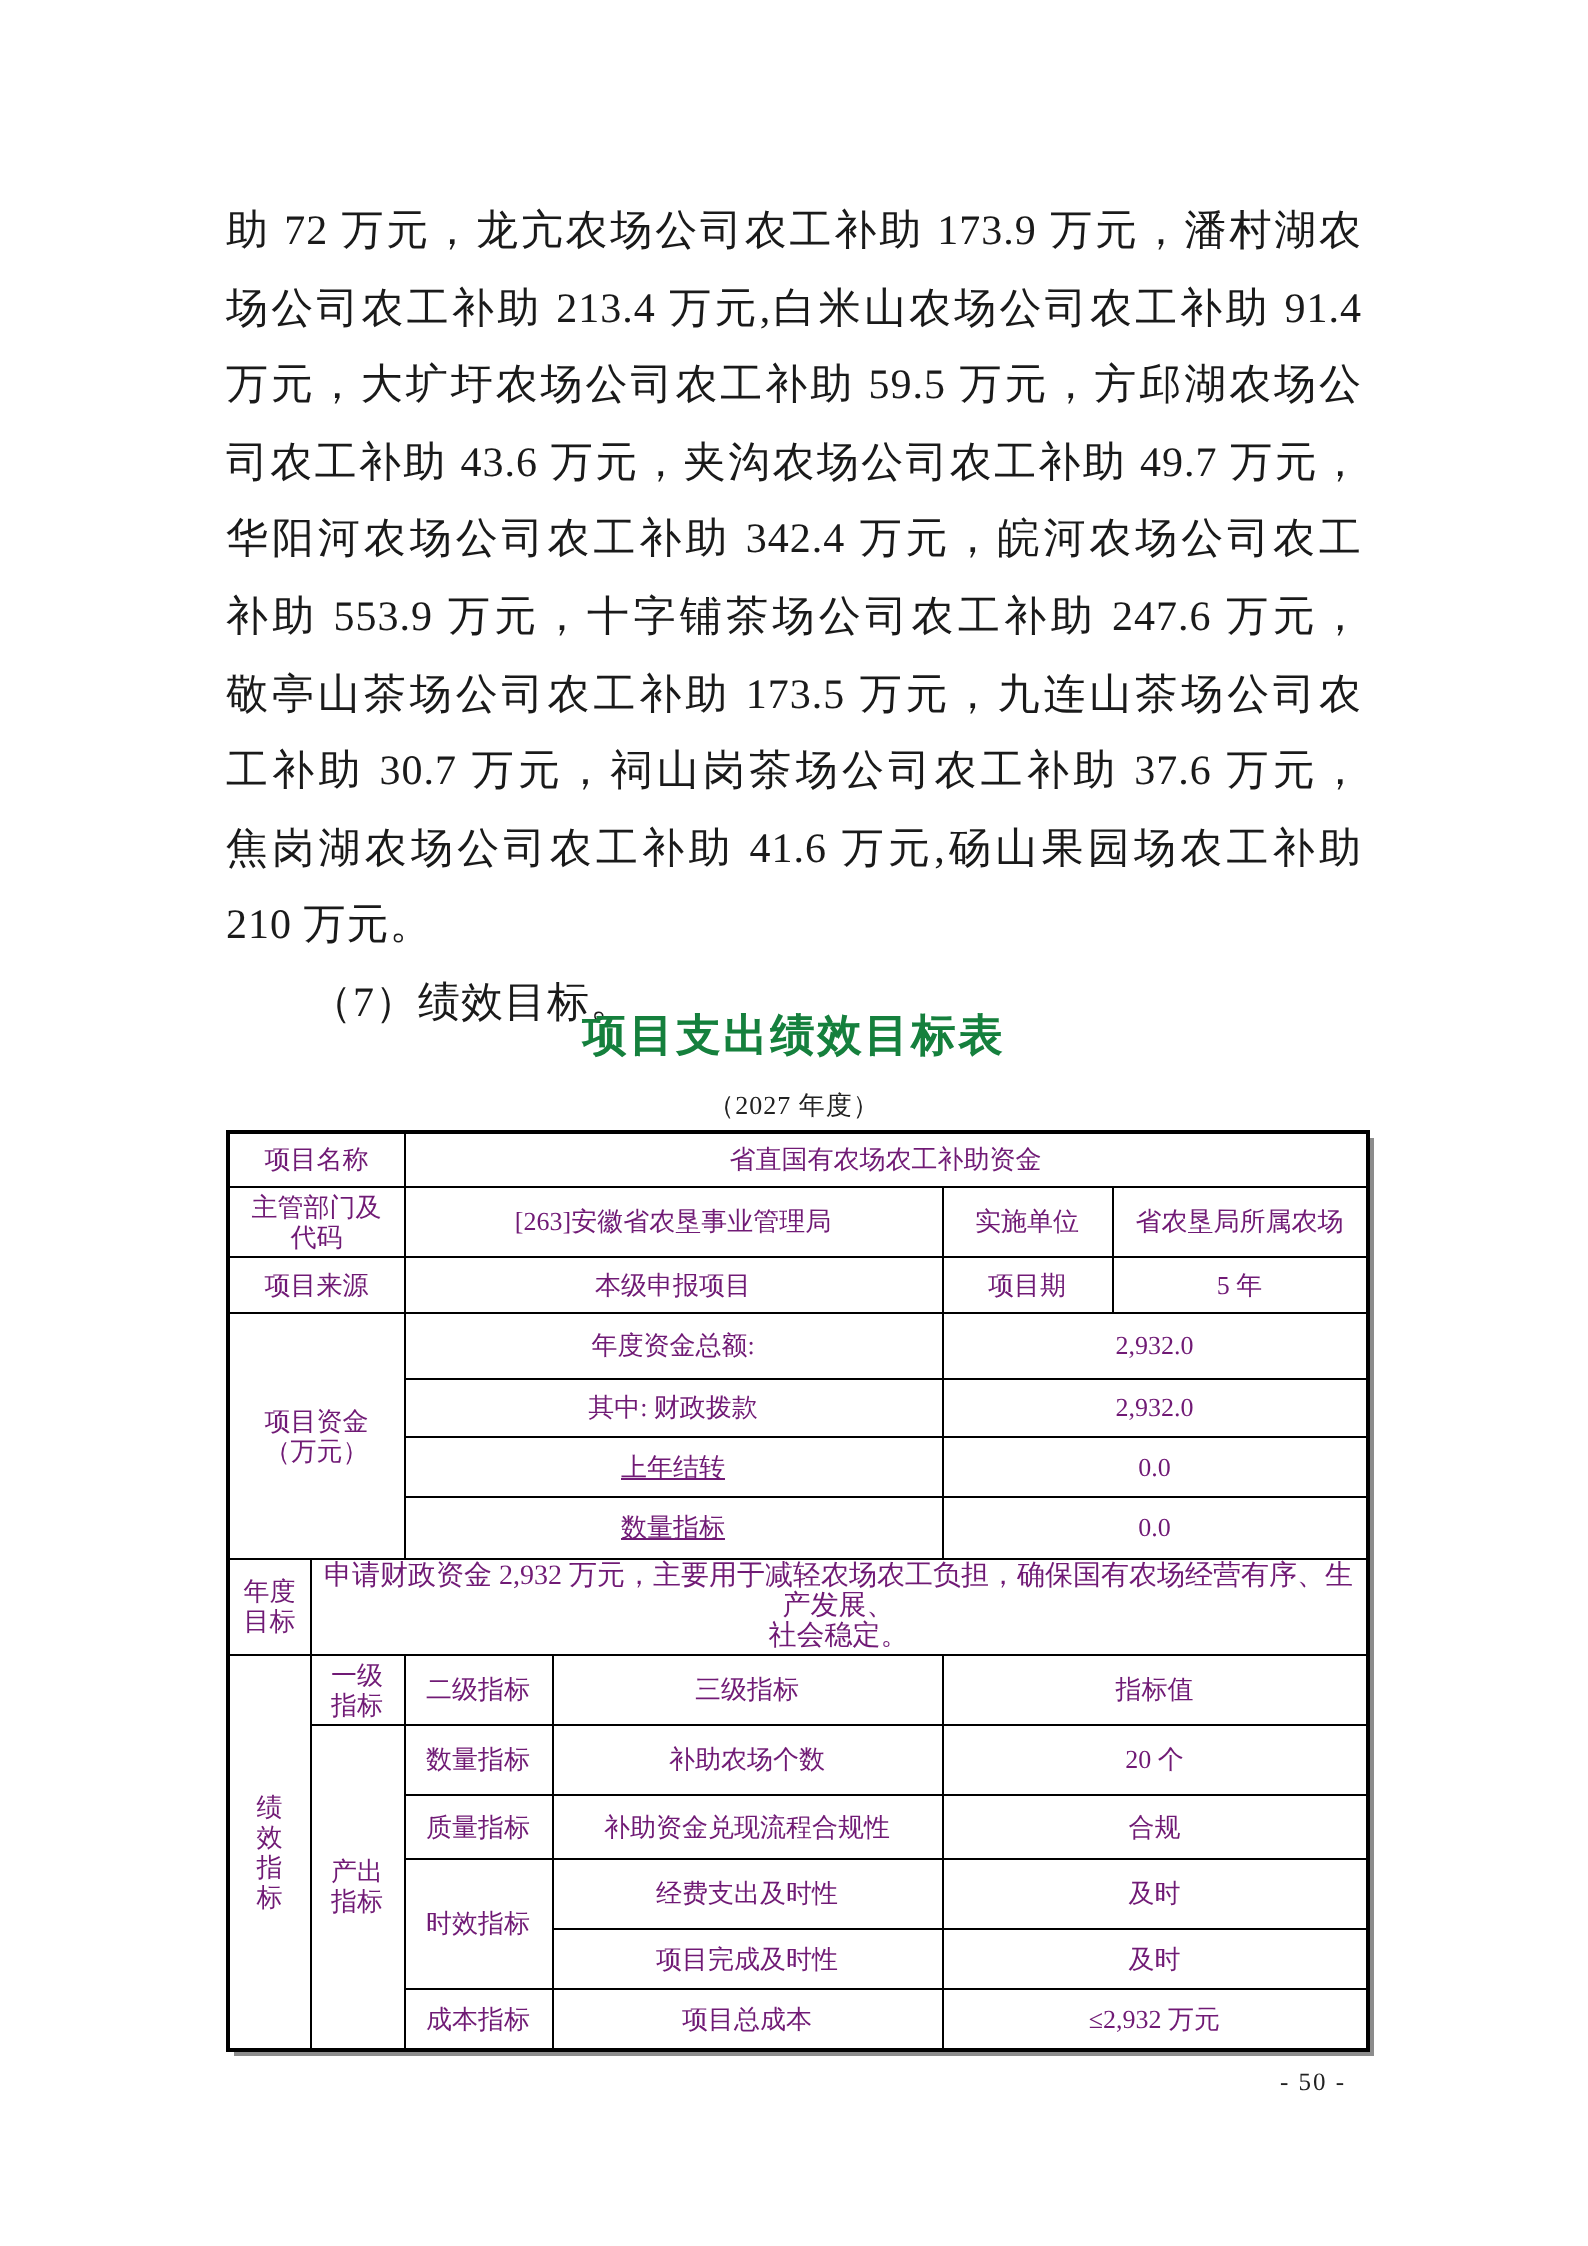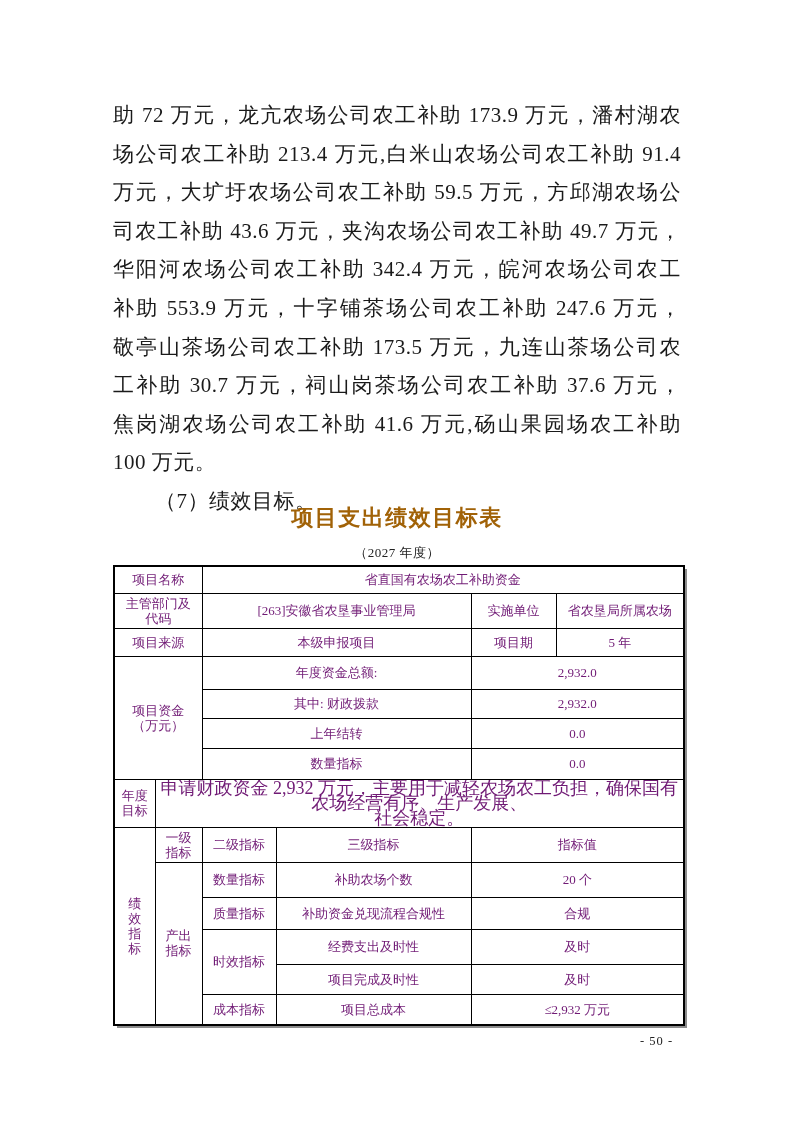--- a/index.html
+++ b/index.html
@@ -19,21 +19,21 @@
     font-size:21px; line-height:38.6px; letter-spacing:0.5px;
     color:#1a1a1a;
   }
   .bline { height:38.6px; white-space:nowrap; }
   .bline.justify { white-space:normal; text-align:justify; text-align-last:justify; }
   .item-line { height:38.6px; padding-left:42px; }
   
   .tbl-title {
     position:absolute; left:113px; top:503px; width:568px;
     text-align:center; font-family:"Liberation Sans","DejaVu Sans",sans-serif;
-    font-weight:bold; font-size:22px; letter-spacing:1.5px; color:#a16207;
+    font-weight:bold; font-size:22px; letter-spacing:1.5px; color:#15803d;
   }
   .tbl-subtitle {
     position:absolute; left:113px; top:544px; width:568px;
     text-align:center; font-size:13px; letter-spacing:0.5px; color:#222;
   }
   
   table.perf {
     position:absolute; left:113px; top:565px;
     width:570px; table-layout:fixed;
     border-collapse:collapse;
@@ -45,22 +45,22 @@
     border:1px solid #000;
     text-align:center; vertical-align:middle;
     padding:1px 2px; line-height:15px;
     overflow:hidden;
   }
   td.pre { white-space:pre-line; }
   td.left { text-align:left; padding-left:8px; }
   td.right { text-align:right; padding-right:8px; }
   td.ind0 { text-align:left; padding-left:10px;margin-top:40px; }
   td.ind1 { text-align:left; padding-left:26px; }
-  td.ind2 { text-align:left; padding-left:66px; }
-  td.goal-text { text-align:left; padding:3px 8px; font-size:18px; line-height:16px; white-space:pre-line; }
+  td.ind2 { text-align:left; padding-left:66px;text-decoration:underline; }
+  td.goal-text { text-align:left; padding:3px 8px; font-size:14px; line-height:16px; white-space:pre-line; }
   td.vertical { line-height:19px; white-space:pre-line; font-size:13px; }
   
   .page-num {
     position:absolute; left:640px; top:1034px;
     font-size:12.5px; letter-spacing:1px; color:#222;
   }
 </style>
 </head>
 <body>
 
@@ -69,21 +69,21 @@
   <div class="body-text">
     <div class="bline justify">助 72 万元，龙亢农场公司农工补助 173.9 万元，潘村湖农</div>
     <div class="bline justify">场公司农工补助 213.4 万元,白米山农场公司农工补助 91.4</div>
     <div class="bline justify">万元，大圹圩农场公司农工补助 59.5 万元，方邱湖农场公</div>
     <div class="bline justify">司农工补助 43.6 万元，夹沟农场公司农工补助 49.7 万元，</div>
     <div class="bline justify">华阳河农场公司农工补助 342.4 万元，皖河农场公司农工</div>
     <div class="bline justify">补助 553.9 万元，十字铺茶场公司农工补助 247.6 万元，</div>
     <div class="bline justify">敬亭山茶场公司农工补助 173.5 万元，九连山茶场公司农</div>
     <div class="bline justify">工补助 30.7 万元，祠山岗茶场公司农工补助 37.6 万元，</div>
     <div class="bline justify">焦岗湖农场公司农工补助 41.6 万元,砀山果园场农工补助</div>
-    <div class="bline">100 万元。</div>
+    <div class="bline">210 万元。</div>
     <div class="item-line">（7）绩效目标。</div>
   </div>
 
   <div class="tbl-title">项目支出绩效目标表</div>
   <div class="tbl-subtitle">（2027 年度）</div>
 
   <table class="perf">
     <colgroup>
       <col style="width:41px">
         <col style="width:47px">

